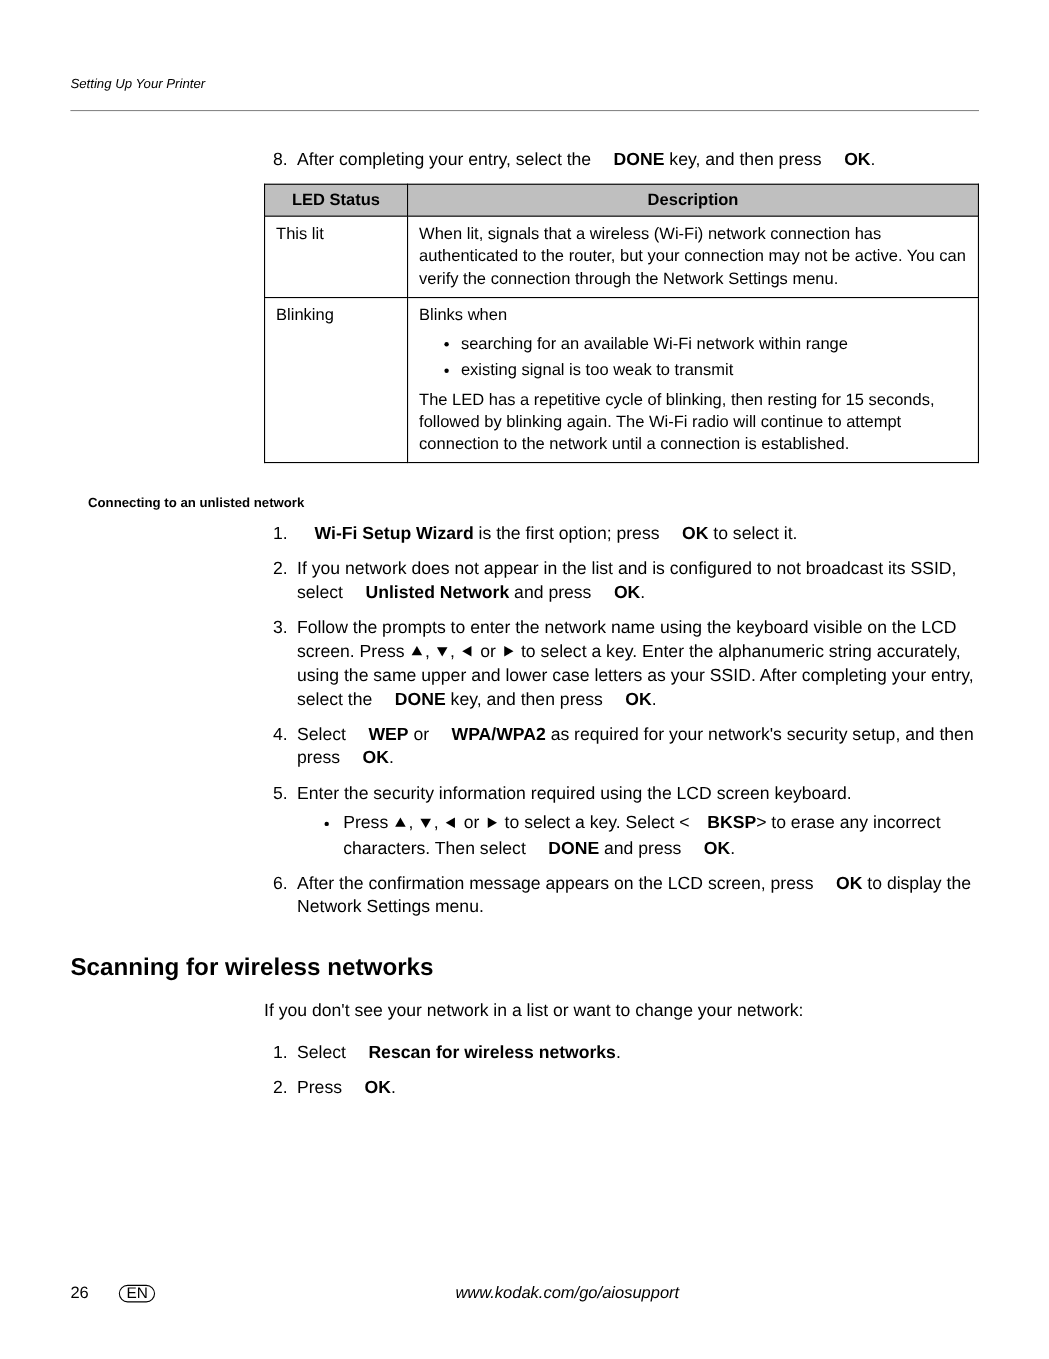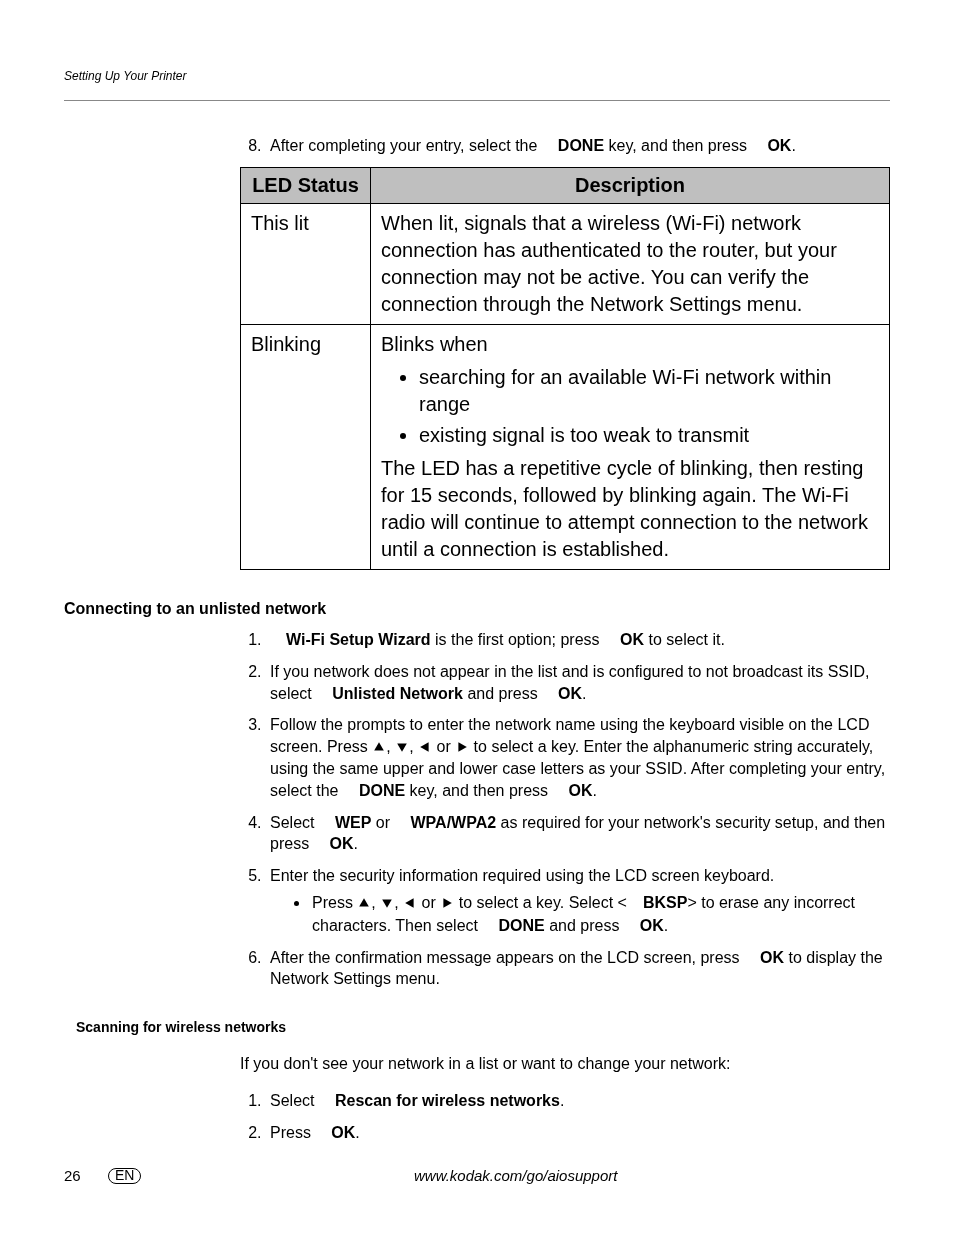--- a/index.html
+++ b/index.html
@@ -25,46 +25,46 @@
   .content-block { margin-left: 176px; }
   ol.steps { list-style: decimal; padding-left: 26px; margin: 0 0 10px 0; }
   ol.steps > li { padding-left: 4px; margin-bottom: 10px; }
   ul.bullets { list-style: disc; padding-left: 40px; margin: 6px 0 8px 0; }
   ul.bullets > li { margin-bottom: 4px; padding-left: 2px;}
   .bold { font-weight: 700; padding-left: 16px; }
   table.led {
     border-collapse: collapse;
     width: 100%;
     margin: 4px 0 10px 0;
-    font-size: 20px;
+    font-size: 15px;
   }
   table.led th {
     background: #bfbfbf;
     font-weight: 700;
     text-align: center;
     border: 1px solid #000;
     padding: 4px 8px;
   }
   table.led td {
     border: 1px solid #000;
     padding: 6px 10px;
     vertical-align: top;
   }
   table.led td ul { list-style: disc; padding-left: 38px; margin: 6px 0; }
   table.led td ul li { margin-bottom: 4px; }
   .link { color: #1155cc; }
   .subhead {
     font-weight: 700;
-    font-size: 16px;
-    margin: 28px 0 10px 0;
+    font-size: 12px;
+    margin: 28px 0 10px 16px;
   }
   .section-head {
     font-weight: 700;
-    font-size: 14px;
-    margin: 28px 0 12px 12px;
+    font-size: 22px;
+    margin: 28px 0 12px 0;
   }
   .arrow-icon {
     display: inline-block;
     vertical-align: -1px;
   }
   .arrow-icon svg { width: 14px; height: 12px; }
   .footer {
     position: absolute;
     bottom: 49px;
     left: 64px;

